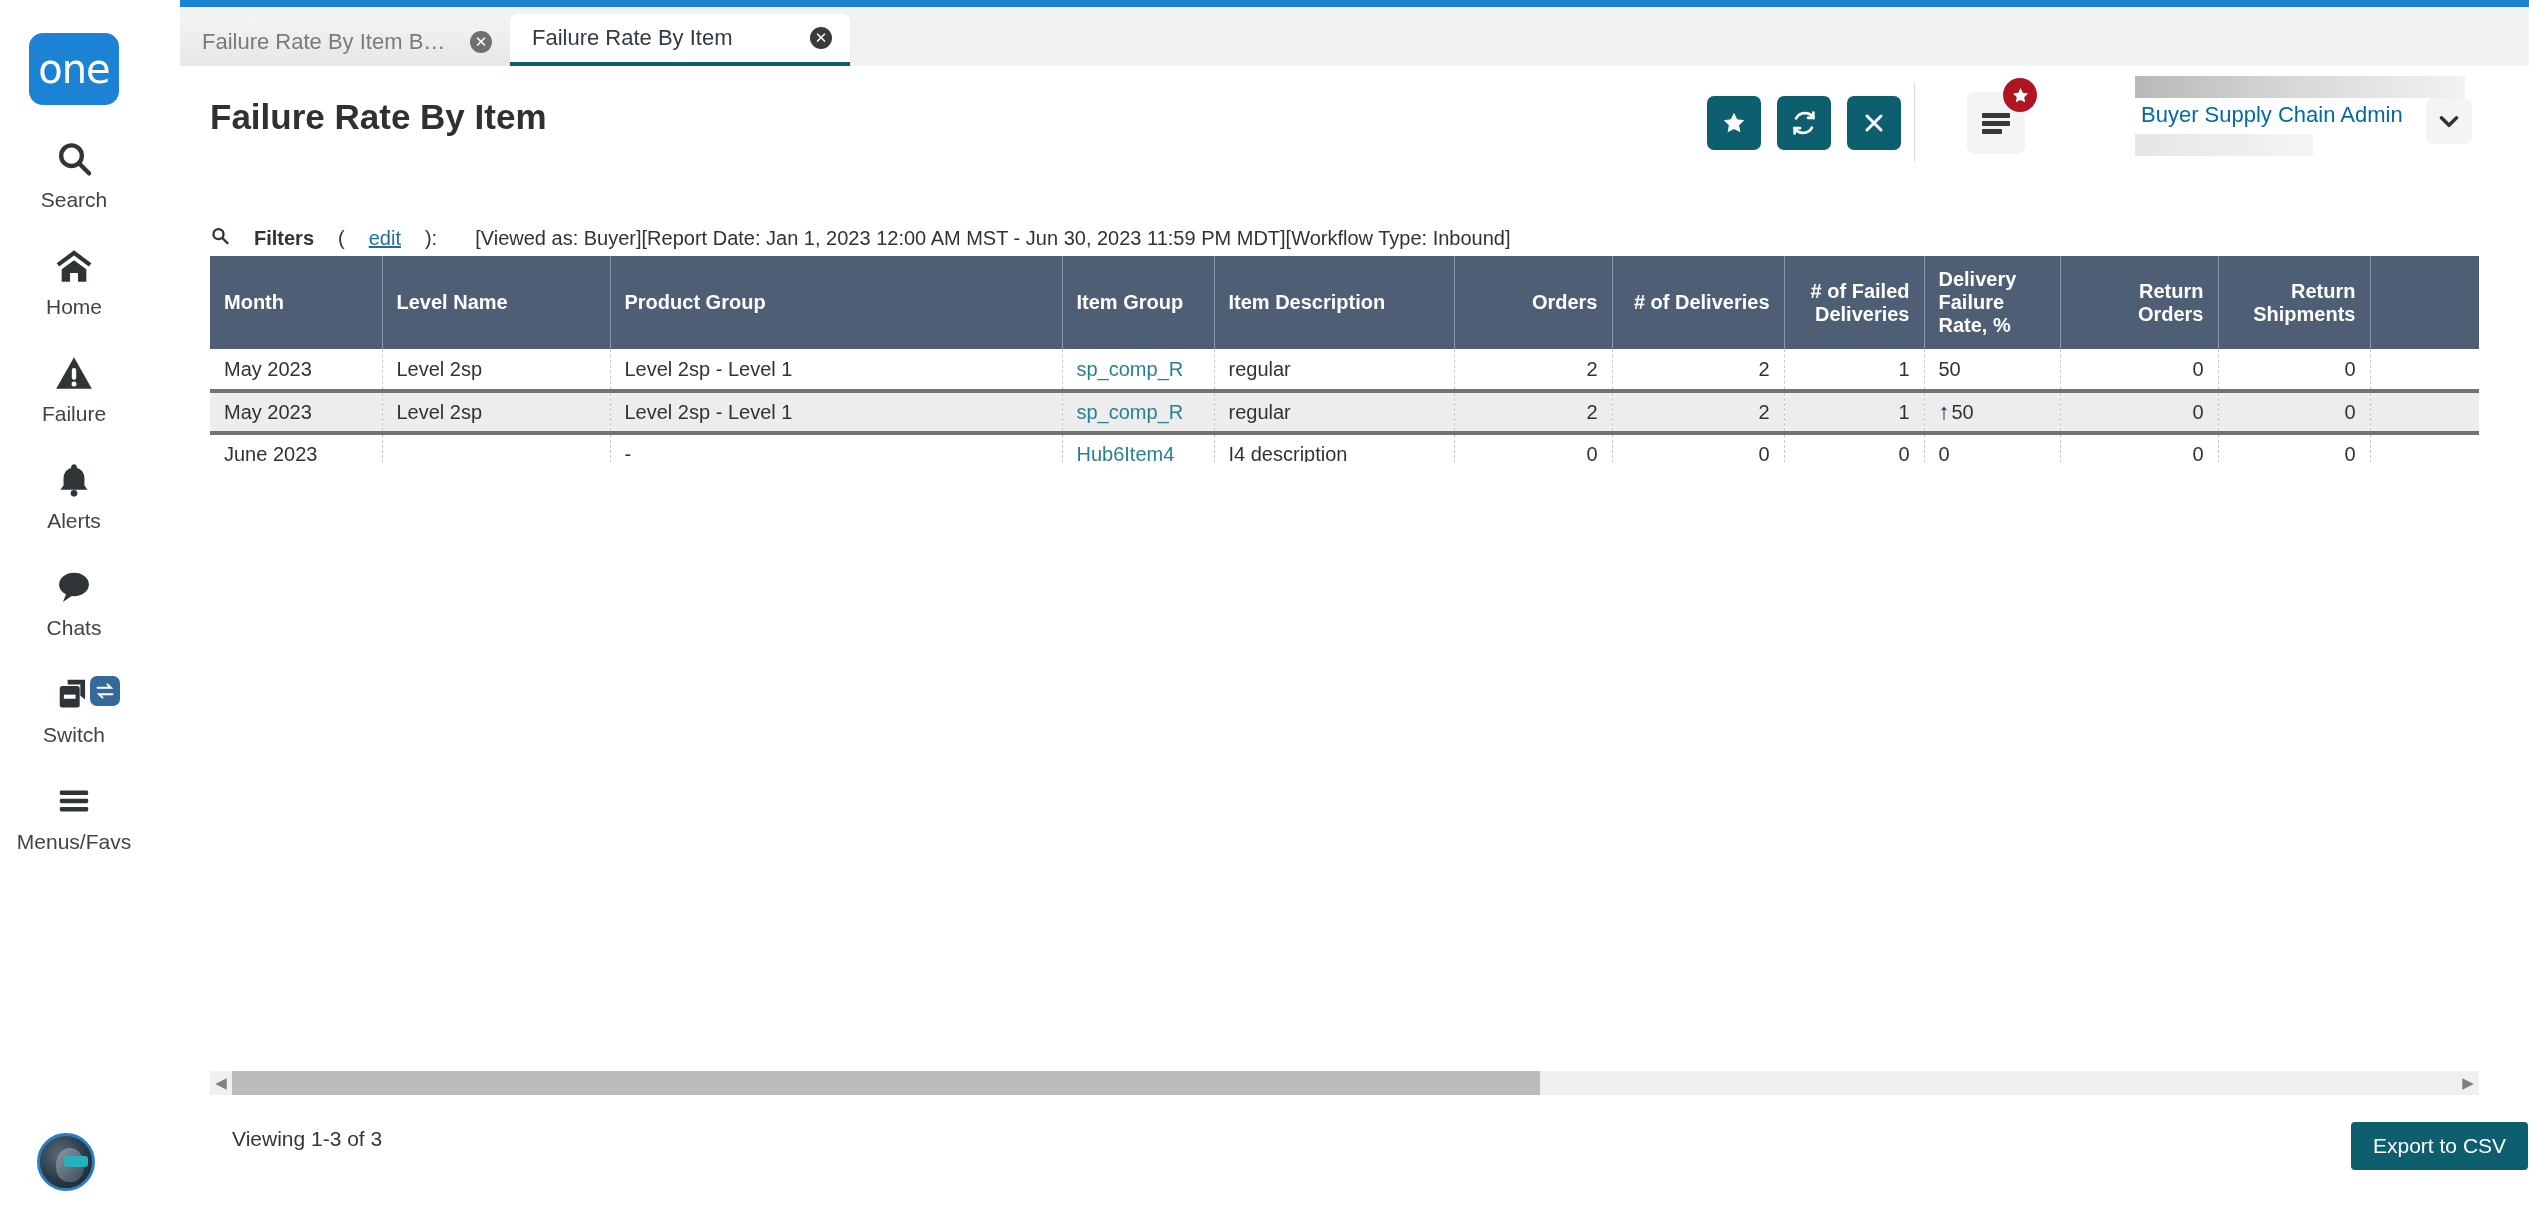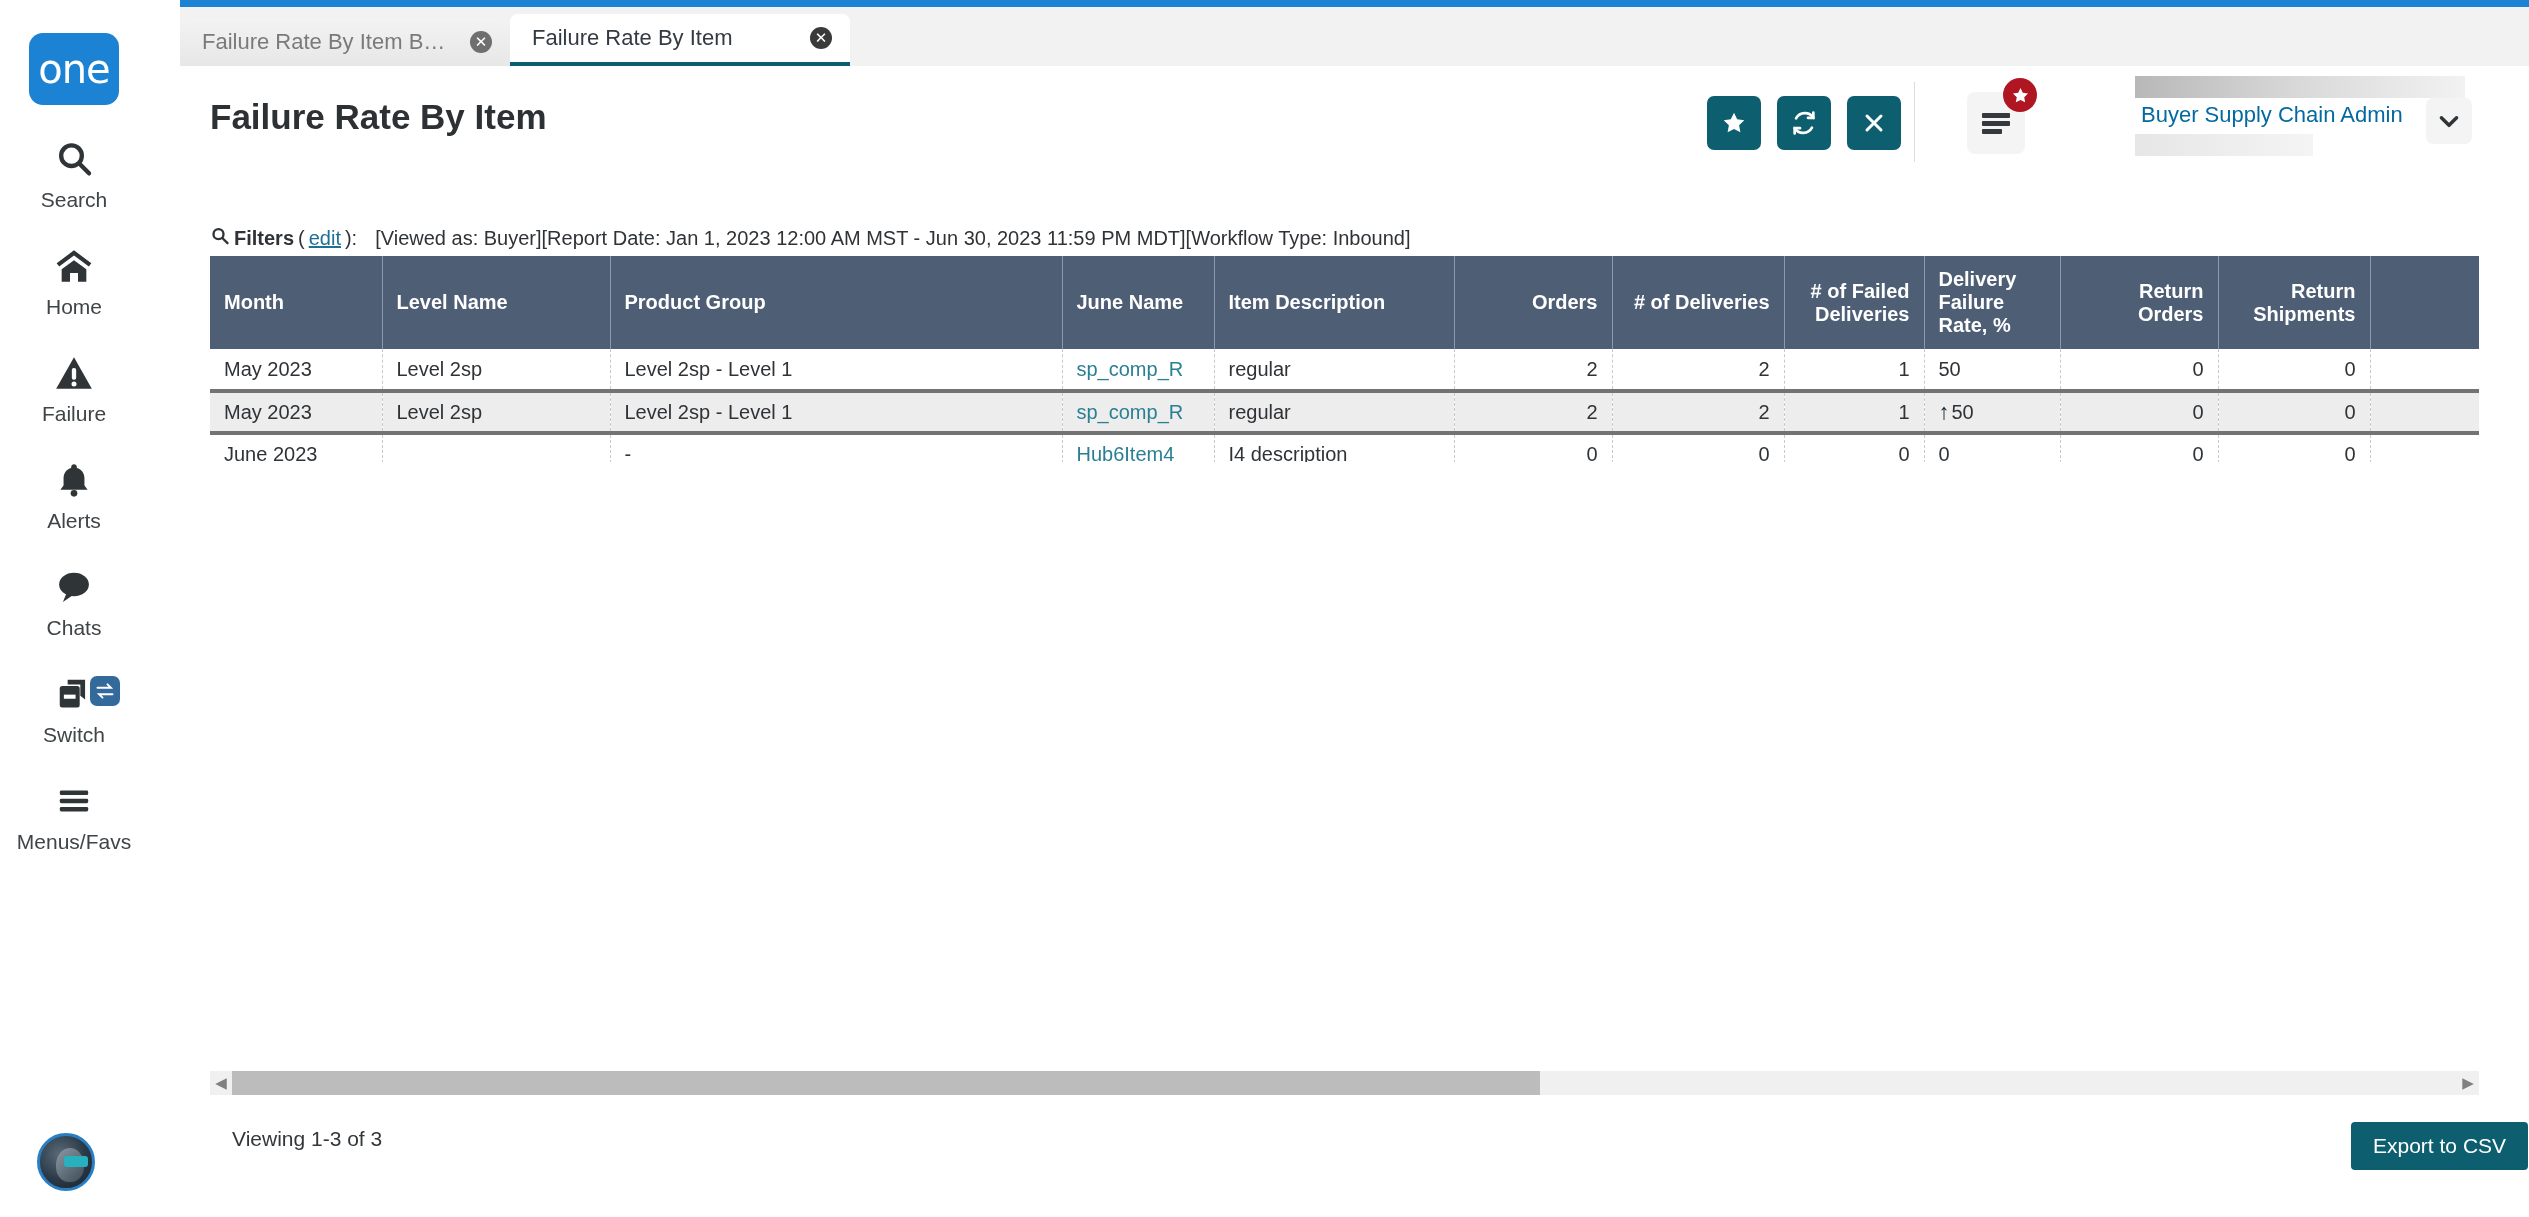--- a/index.html
+++ b/index.html
@@ -138,21 +138,21 @@
   #user-name { font-size: 22px; color:#0369a1; padding: 4px 0 2px 6px; }
   #user-caret {
     position:absolute; left: 2426px; top: 98px;
     width: 46px; height: 46px; border-radius: 7px; background:#f4f4f4;
     display:flex; align-items:center; justify-content:center; cursor:pointer;
   }
 
   
   #filters-row {
     position:absolute; left: 210px; top: 226px;
-    display:flex; align-items:center; gap: 4px;
+    display:flex; align-items:center; gap: 24px;
     font-size: 20px; color:#2f3337;
   }
   #filters-label { font-weight:bold; }
   #filters-edit { color:#1f6f96; text-decoration: underline; cursor:pointer; }
   #filters-expr { margin-left: 14px; color:#2f3337; }
 
   
   #table-viewport {
     position:absolute; left: 210px; top: 256px;
     width: 2269px; height: 206px;
@@ -387,21 +387,21 @@
         <col style="width: 136px;">
         <col style="width: 158px;">
         <col style="width: 152px;">
         <col style="width: 300px;">
       </colgroup>
     <thead>
       <tr id="header-row">
           <th>Month</th>
           <th>Level Name</th>
           <th>Product Group</th>
-          <th>June Name</th>
+          <th>Item Group</th>
           <th>Item Description</th>
           <th class="num">Orders</th>
           <th class="num"># of Deliveries</th>
           <th class="num"># of Failed Deliveries</th>
           <th>Delivery Failure Rate, %</th>
           <th class="num">Return Orders</th>
           <th class="num">Return Shipments</th>
           <th class="num">Received Quantity</th>
         </tr>
     </thead>

